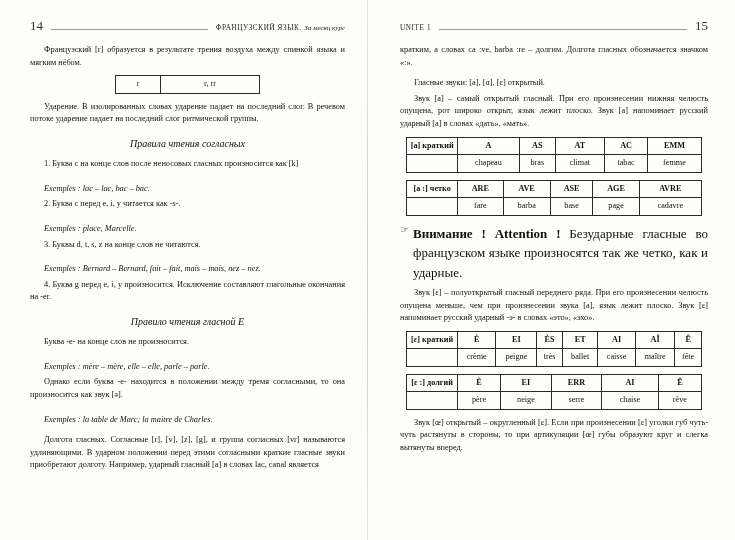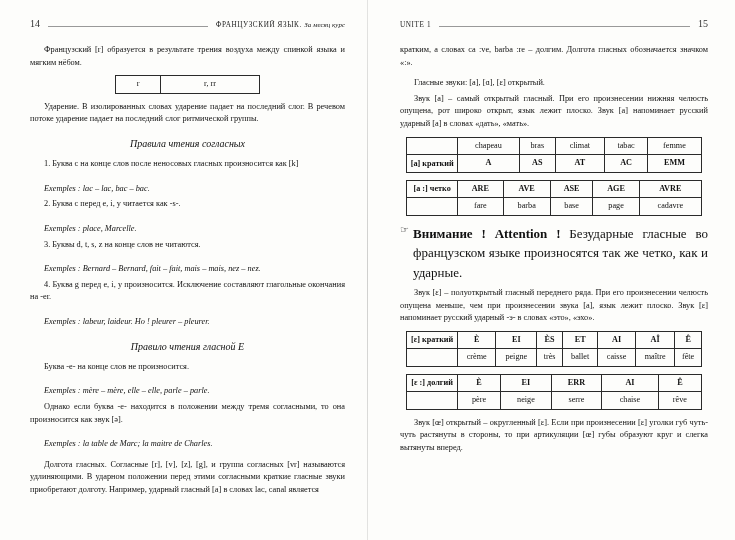--- a/index.html
+++ b/index.html
@@ -33,21 +33,21 @@
   .runhead{
     display:flex;
     align-items:baseline;
     font-size:7.2px;
     letter-spacing:.6px;
     color:#222;
     height:14px;
     text-transform:uppercase;
   }
   .runhead .folio{
-    font-size:10px;
+    font-size:13px;
     letter-spacing:0;
     color:#333;
   }
   .runhead .rule{
     flex:1;
     height:1px;
     background:#999;
     margin:0 8px 3px 8px;
   }
   .runhead .title{ white-space:nowrap;text-align:center; }
@@ -144,21 +144,20 @@
 
       <h3 class="sec">Правила чтения согласных</h3>
 
       <p>1. Буква с на конце слов после неносовых гласных произносится как [k]</p>
       <p class="it">Exemples : lac – lac, bac – bac.</p>
       <p>2. Буква с перед e, i, y читается как -s-.</p>
       <p class="it">Exemples : place, Marcelle.</p>
       <p>3. Буквы d, t, s, z на конце слов не читаются.</p>
       <p class="it">Exemples : Bernard – Bernard, fait – fait, mais – mais, nez – nez.</p>
       <p>4. Буква g перед e, i, y произносится. Исключение составляют глагольные окончания на -er.</p>
-      <p class="it">Exemples : labeur, laideur. Ho ! pleurer – pleurer.</p>
 
       <h3 class="sec">Правило чтения гласной Е</h3>
 
       <p>Буква -e- на конце слов не произносится.</p>
       <p class="it">Exemples : mère – mère, elle – elle, parle – parle.</p>
       <p>Однако если буква -e- находится в положении между тремя согласными, то она произносится как звук [ə].</p>
       <p class="it">Exemples : la table de Marc; la maitre de Charles.</p>
 
       <div class="sp"></div>
 
@@ -177,34 +176,34 @@
       <p class="noind">кратким, а словах ca :ve, barba :re – долгим. Долгота гласных обозначается значком «:».</p>
 
       <div class="sp"></div>
 
       <p>Гласные звуки: [a], [ɑ], [ɛ] открытый.</p>
       <p>Звук [a] – самый открытый гласный. При его произнесении нижняя челюсть опущена, рот широко открыт, язык лежит плоско. Звук [a] напоминает русский ударный [а] в словах «дать», «мать».</p>
 
       <table class="tbl vow">
         <tbody>
             <tr>
-          <td class="lab"></td>
-          <td>chapeau</td>
-          <td>bras</td>
-          <td>climat</td>
-          <td>tabac</td>
-          <td>femme</td>
-        </tr>
-        <tr>
           <th class="lab" rowspan="1">[a] краткий</th>
           <th>A</th>
           <th>AS</th>
           <th>AT</th>
           <th>AC</th>
           <th>EMM</th>
+        </tr>
+        <tr>
+          <td class="lab"></td>
+          <td>chapeau</td>
+          <td>bras</td>
+          <td>climat</td>
+          <td>tabac</td>
+          <td>femme</td>
         </tr>
       </tbody>
         </table>
 
       <table class="tbl vow">
         <tbody>
             <tr>
           <th class="lab">[a :] четко</th>
           <th>ARE</th>
           <th>AVE</th>

